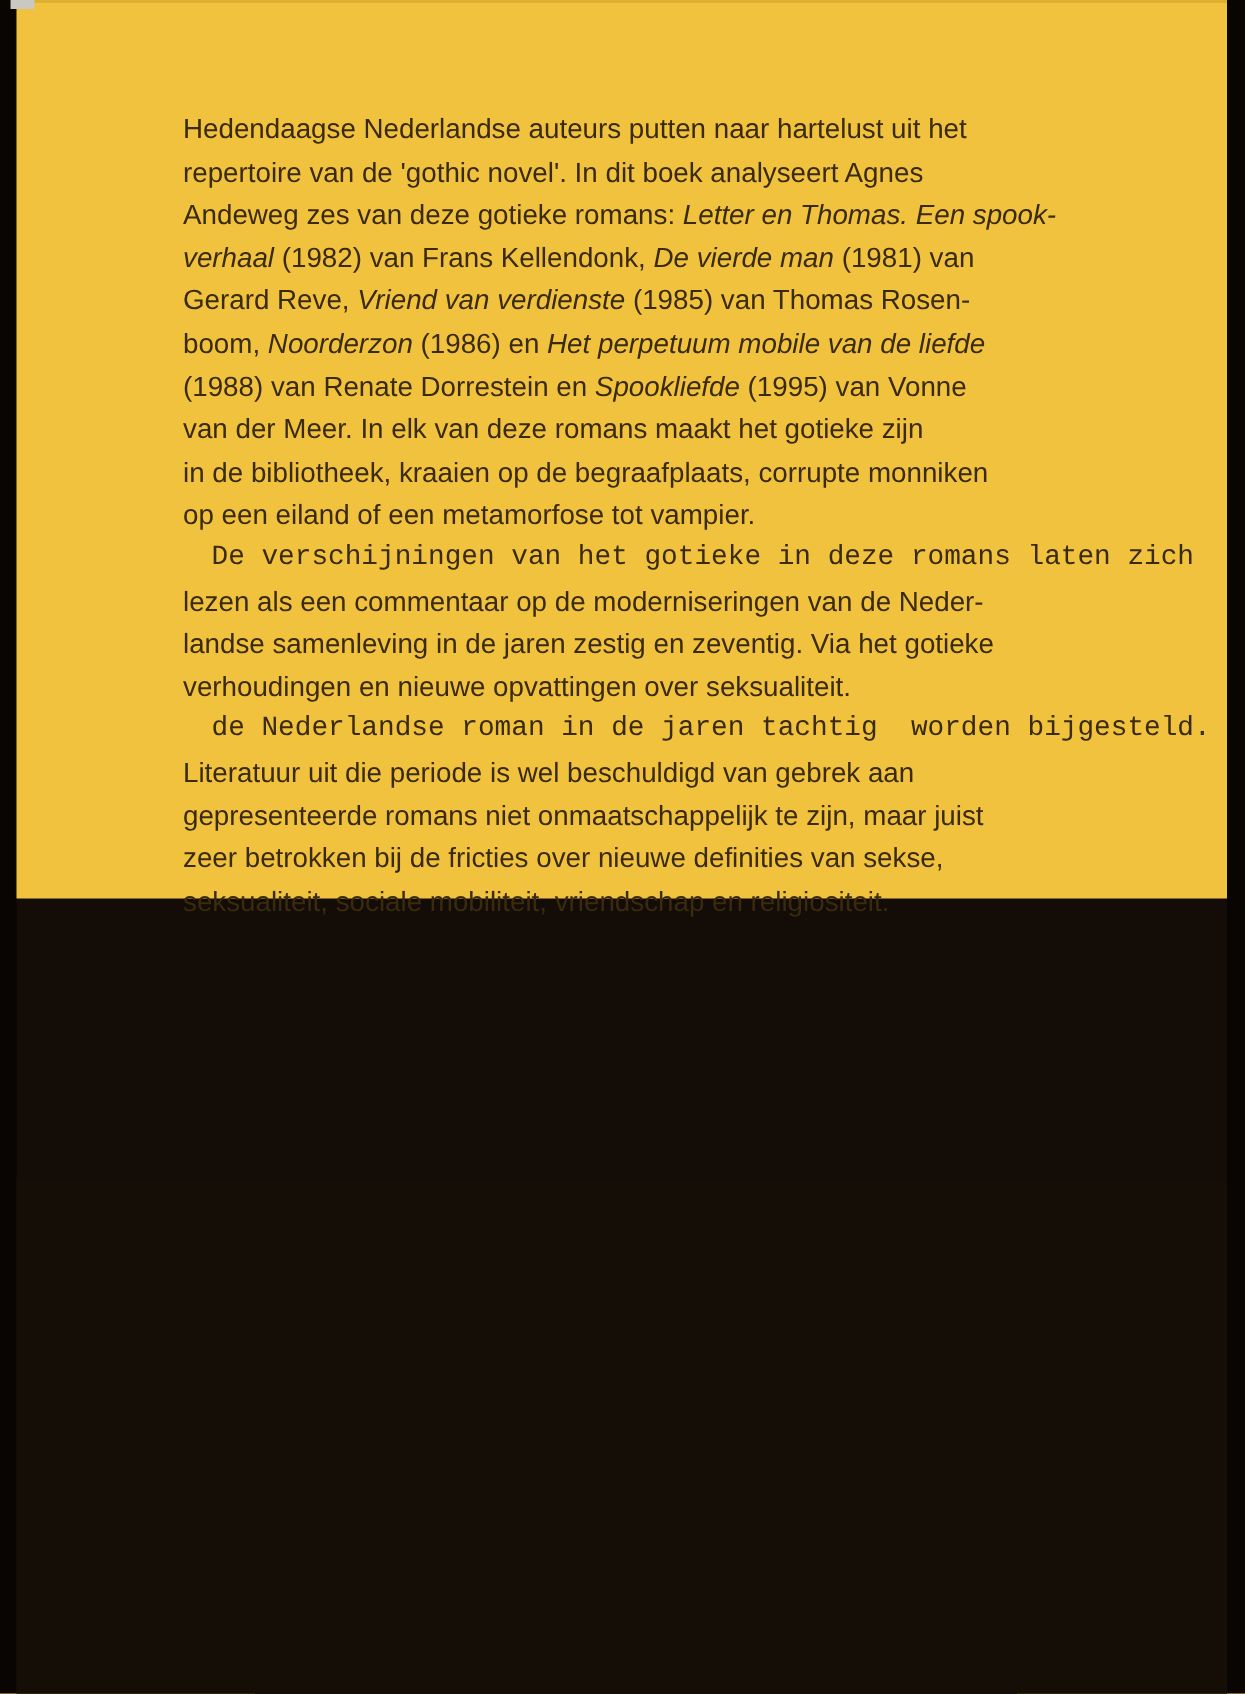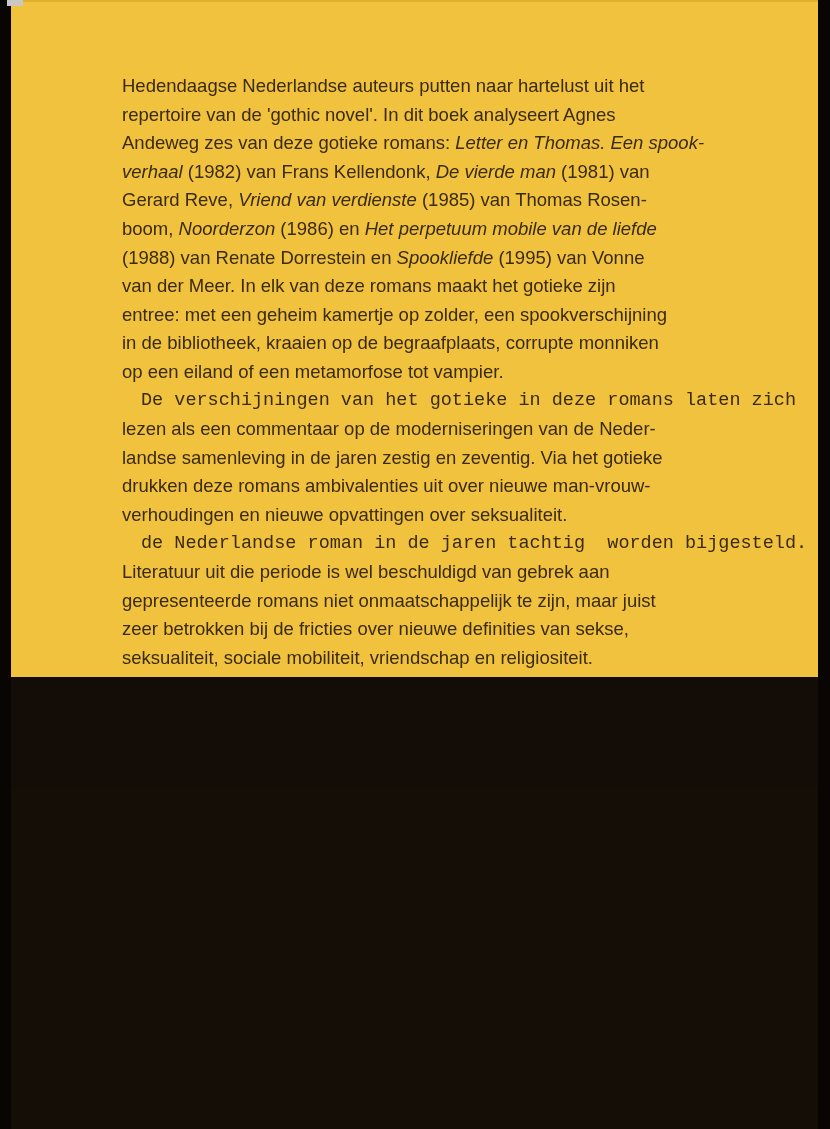--- a/index.html
+++ b/index.html
@@ -9,21 +9,21 @@
     font-family:"Liberation Sans","DejaVu Sans",sans-serif;
     position:relative;
     overflow:hidden;
   }
   .scan{position:absolute;left:0;top:0;width:830px;height:1129px;}
   .cover{
     position:absolute;left:11px;top:0;width:807px;height:1129px;
     background:#140d07;
   }
   .yellow-panel{
-    position:absolute;left:0;top:0;width:807px;height:677px;
+    position:absolute;left:0;top:0;width:807px;height:599px;
     background:#f1c23e;
     box-shadow:inset 0 2px 0 rgba(190,140,20,.35);
   }
   .dark-panel{
     position:absolute;left:0;top:787px;width:807px;height:342px;
     background:#150e07;
   }
   .speck{
     position:absolute;left:7px;top:0;width:16px;height:6px;
     background:#c9c8c2;
@@ -51,29 +51,27 @@
       <div class="blurb">
           <div class="para">
             <div class="line"><span>Hedendaagse Nederlandse auteurs putten naar hartelust uit het</span></div>
             <div class="line"><span>repertoire van de 'gothic novel'. In dit boek analyseert Agnes</span></div>
             <div class="line"><span>Andeweg zes van deze gotieke romans: </span><span class="it">Letter en Thomas. Een spook-</span></div>
             <div class="line"><span class="it">verhaal</span><span> (1982) van Frans Kellendonk, </span><span class="it">De vierde man</span><span> (1981) van</span></div>
             <div class="line"><span>Gerard Reve, </span><span class="it">Vriend van verdienste</span><span> (1985) van Thomas Rosen-</span></div>
             <div class="line"><span>boom, </span><span class="it">Noorderzon</span><span> (1986) en </span><span class="it">Het perpetuum mobile van de liefde</span></div>
             <div class="line"><span>(1988) van Renate Dorrestein en </span><span class="it">Spookliefde</span><span> (1995) van Vonne</span></div>
             <div class="line"><span>van der Meer. In elk van deze romans maakt het gotieke zijn</span></div>
-            <div class="line"><span>entree: met een geheim kamertje op zolder, een spookverschijning</span></div>
             <div class="line"><span>in de bibliotheek, kraaien op de begraafplaats, corrupte monniken</span></div>
             <div class="line"><span>op een eiland of een metamorfose tot vampier.</span></div>
           </div>
           <div class="para indent">
             <div class="line"><span>De verschijningen van het gotieke in deze romans laten zich</span></div>
             <div class="line"><span>lezen als een commentaar op de moderniseringen van de Neder-</span></div>
             <div class="line"><span>landse samenleving in de jaren zestig en zeventig. Via het gotieke</span></div>
-            <div class="line"><span>drukken deze romans ambivalenties uit over nieuwe man-vrouw-</span></div>
             <div class="line"><span>verhoudingen en nieuwe opvattingen over seksualiteit.</span></div>
           </div>
           <div class="para indent">
             <div class="line"><span>de Nederlandse roman in de jaren tachtig  worden bijgesteld.</span></div>
             <div class="line"><span>Literatuur uit die periode is wel beschuldigd van gebrek aan</span></div>
             <div class="line"><span>gepresenteerde romans niet onmaatschappelijk te zijn, maar juist</span></div>
             <div class="line"><span>zeer betrokken bij de fricties over nieuwe definities van sekse,</span></div>
             <div class="line"><span>seksualiteit, sociale mobiliteit, vriendschap en religiositeit.</span></div>
           </div>
         </div>

